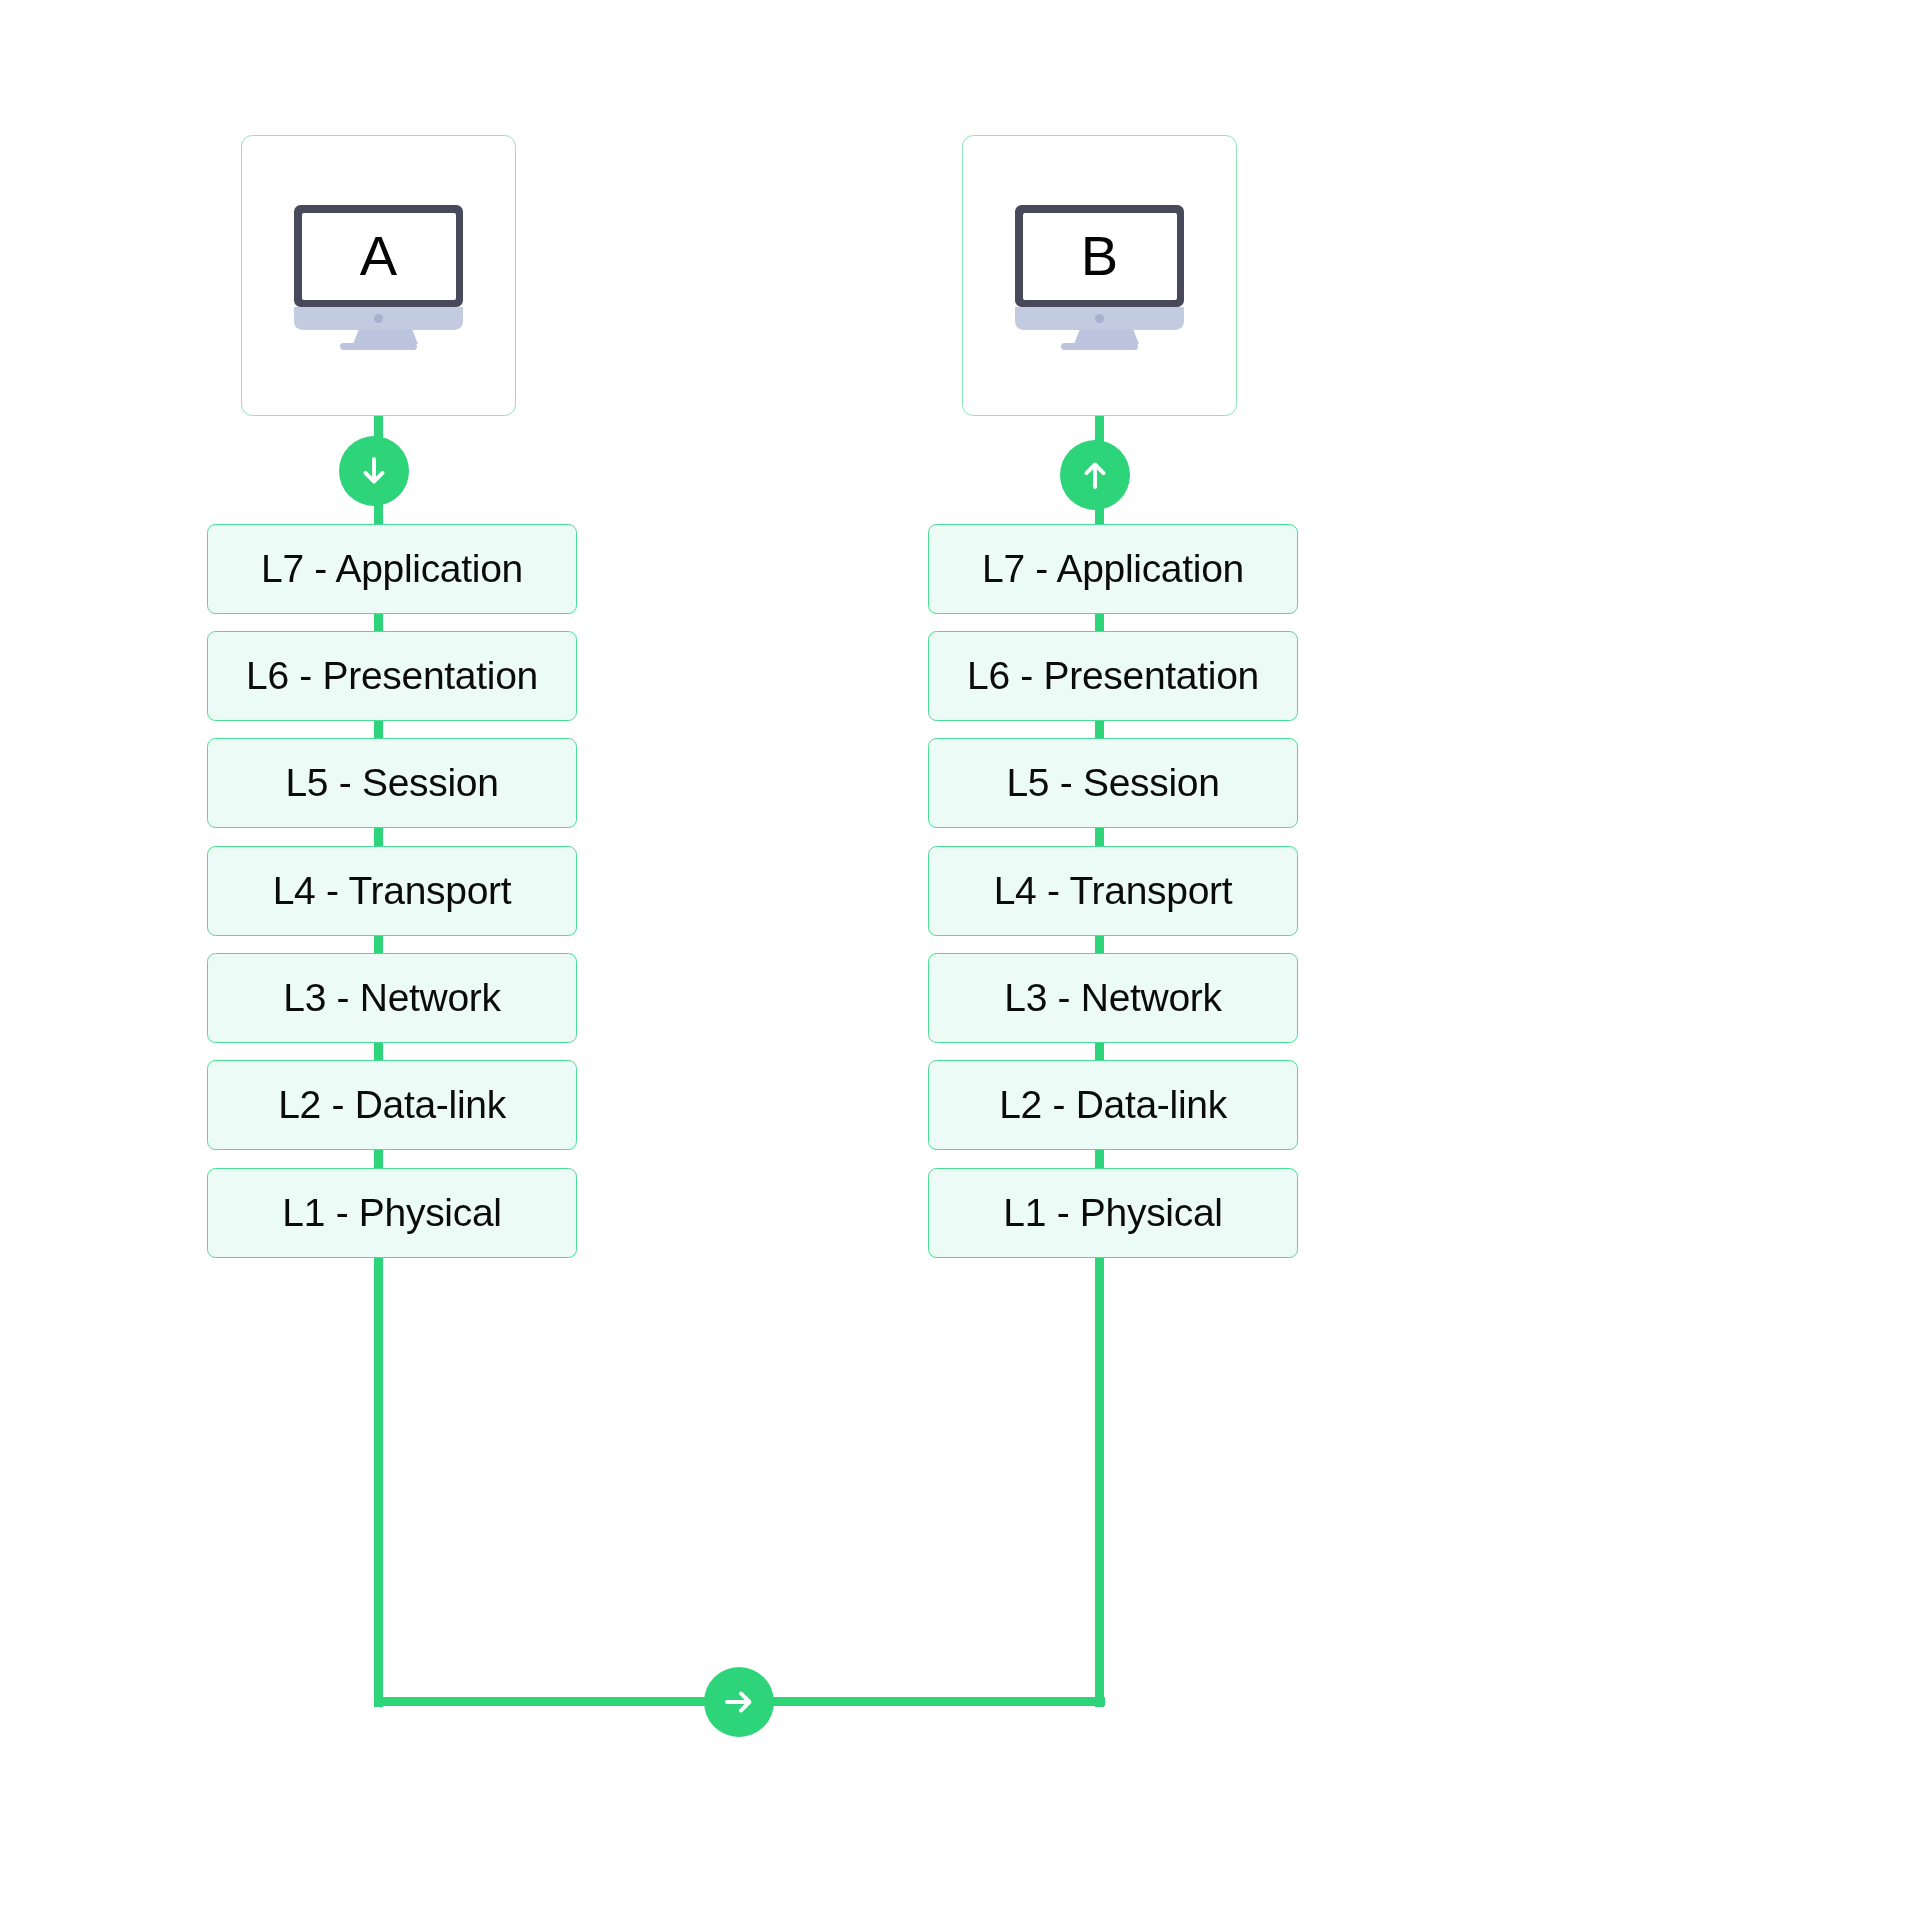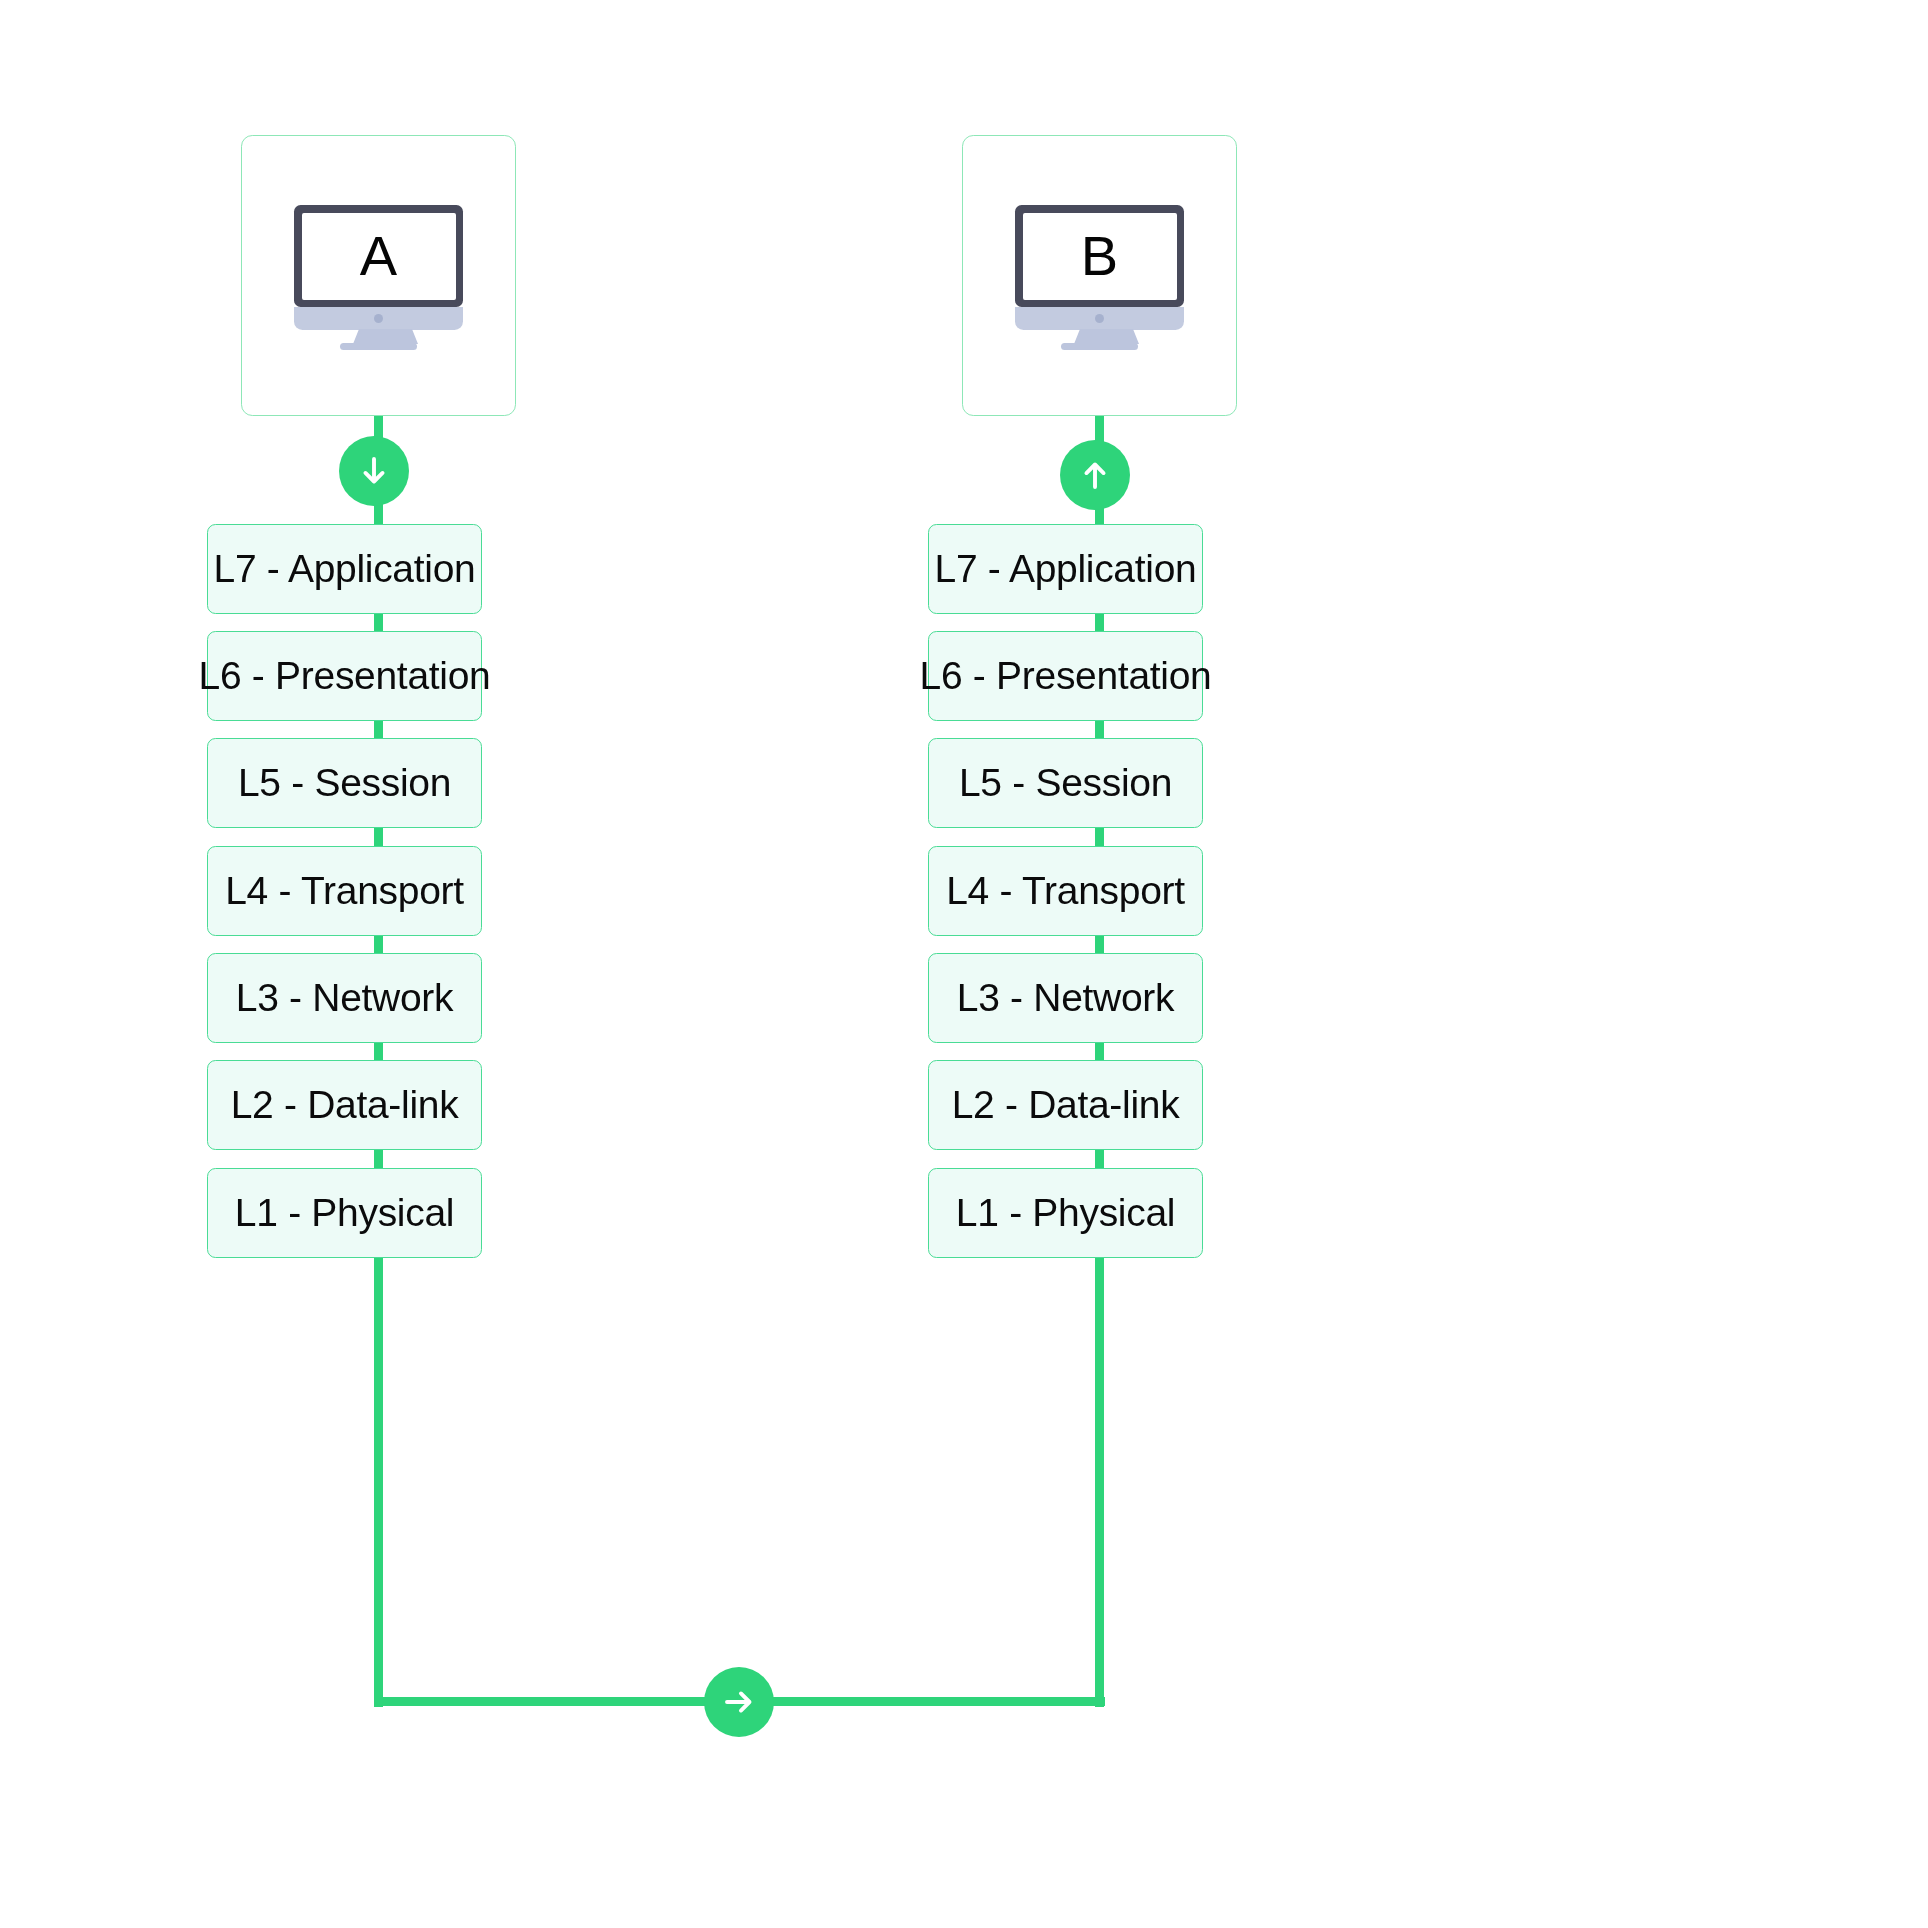--- a/index.html
+++ b/index.html
@@ -57,21 +57,21 @@
     border-right:6.6px solid transparent;
   }
   .mon-foot{
     position:absolute;left:50%;top:138px;margin-left:-39px;
     width:77px;height:6.6px;background:#BCC5DD;border-radius:3.8px;
   }
 
   
   .layer{
     position:absolute;
-    width:275px;height:90px;
+    width:370px;height:90px;
     background:#EDFBF7;
     border:1.9px solid #49DC95;
     border-radius:8.5px;
     box-sizing:border-box;
     display:flex;align-items:center;justify-content:center;
   }
   .layer-label{
     font-size:39px;color:#0B0B0C;font-weight:400;
     letter-spacing:-0.3px;white-space:nowrap;
   }

